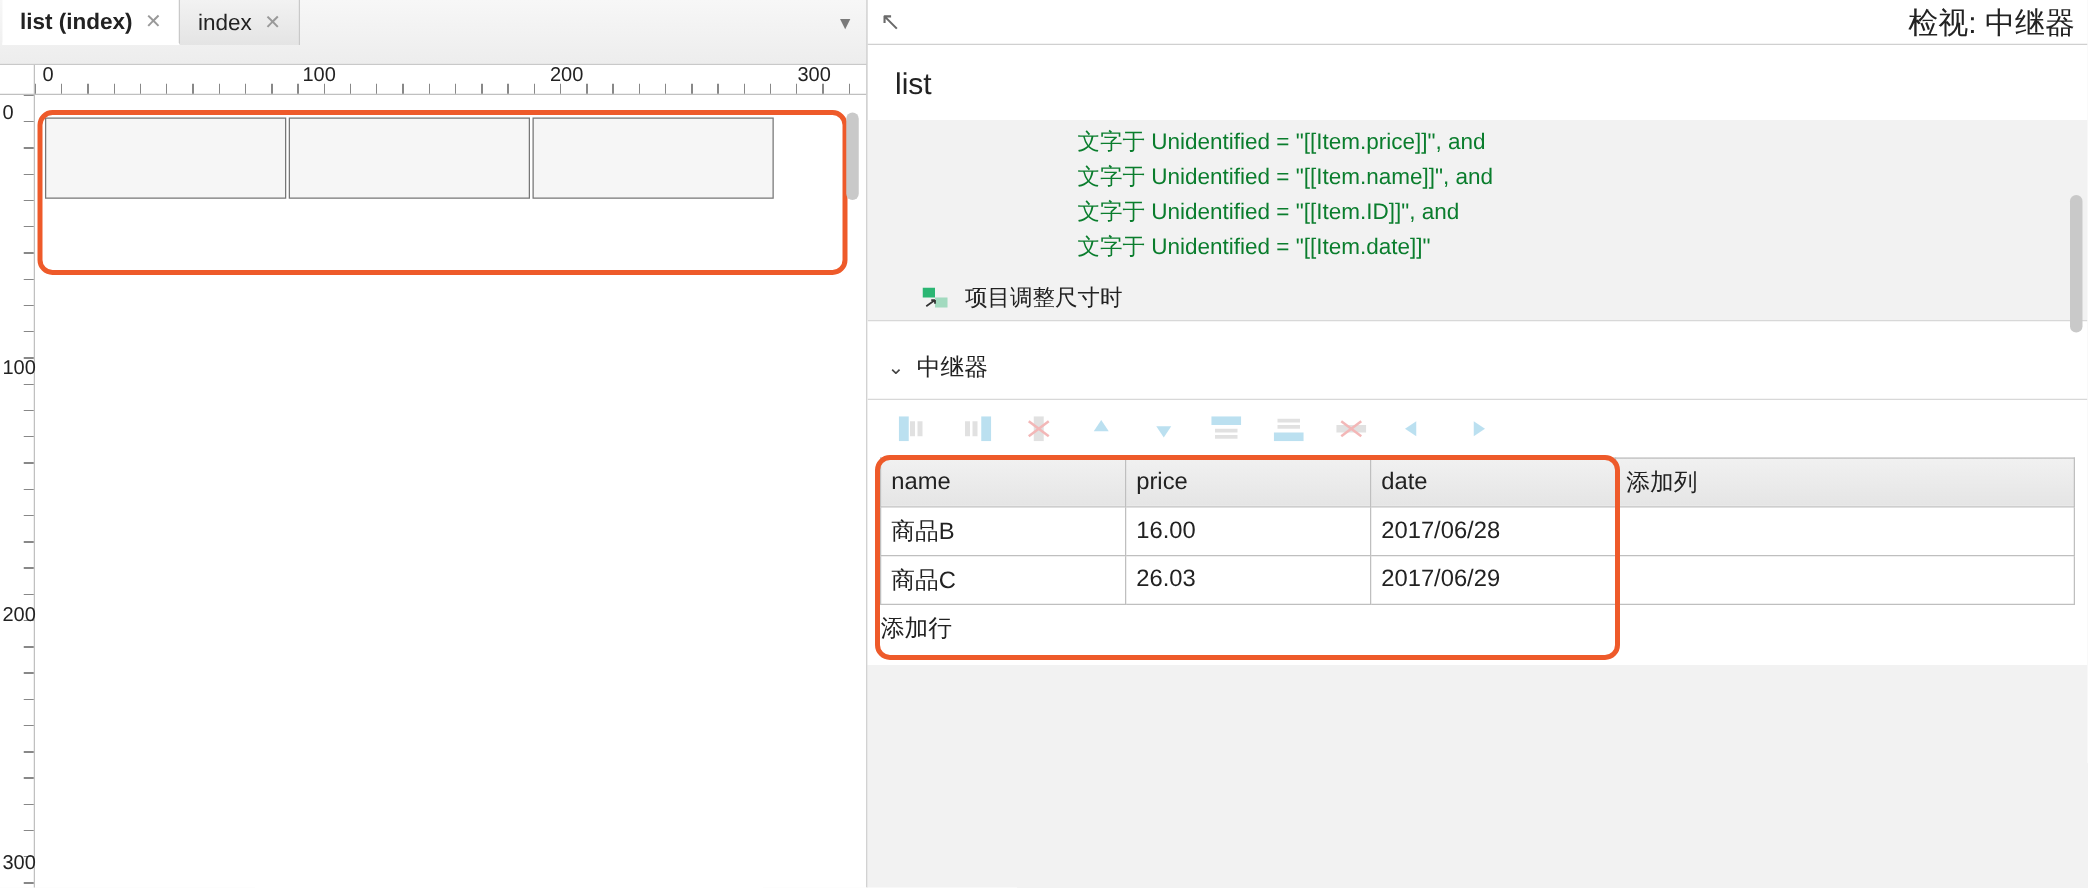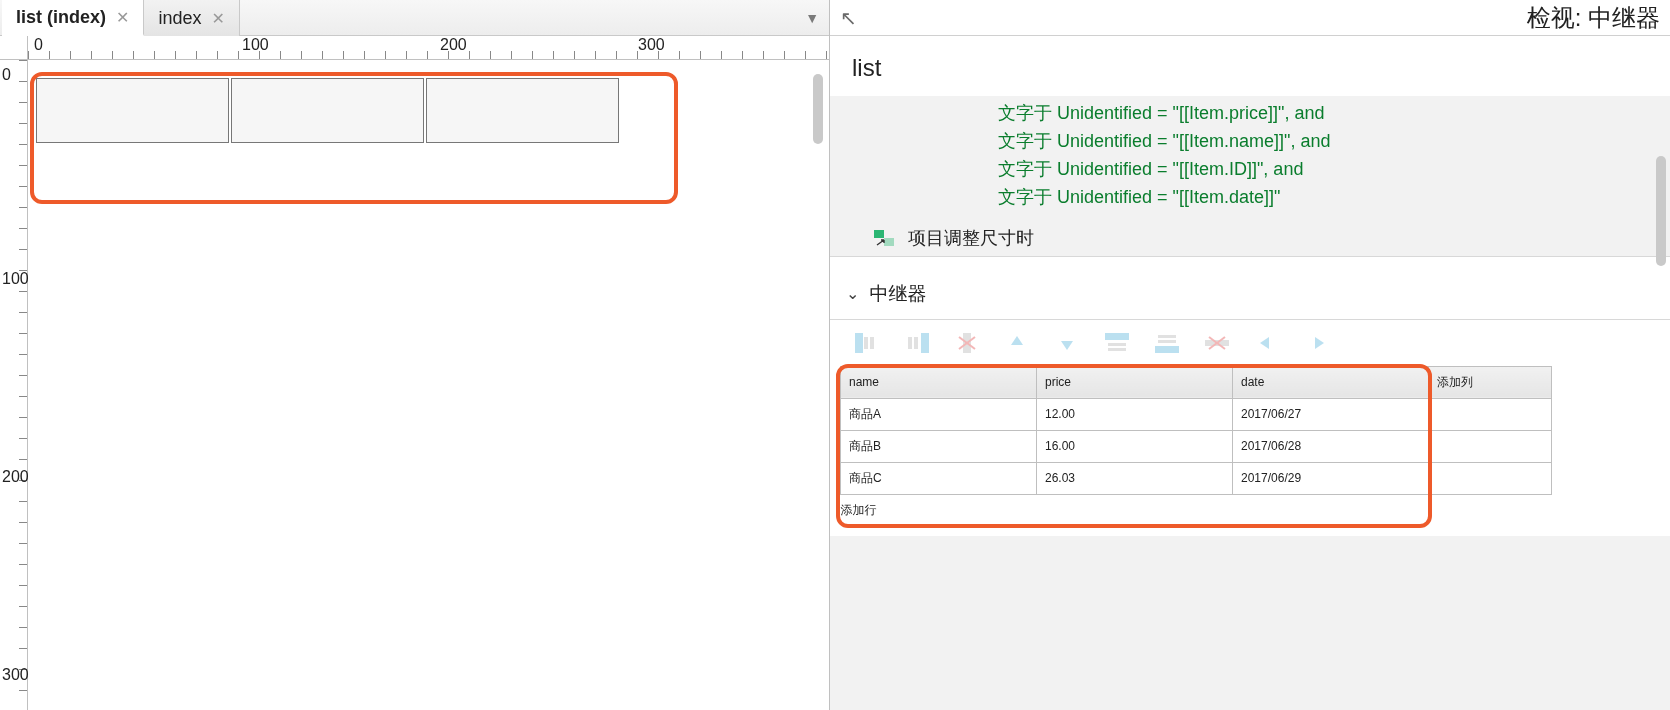--- a/index.html
+++ b/index.html
@@ -18,21 +18,21 @@
     .left-pane {
       width: 830px;
       height: 100%;
       position: relative;
       background: #fff;
       border-right: 1px solid #c0c0c0;
     }
 
     
     .tab-bar {
-      height: 36px;
+      height: 52px;
       display: flex;
       align-items: stretch;
       background: linear-gradient(#f7f7f7, #ededed);
       border-bottom: 1px solid #c9c9c9;
       padding-left: 2px;
       position: relative;
     }
     .tab {
       display: flex;
       align-items: center;
@@ -253,22 +253,22 @@
       top: -2px;
       width: 596px;
       height: 164px;
       border: 4px solid #ee5a2a;
       border-radius: 12px;
       pointer-events:none;
       z-index:3;
     }
     table.rep-table {
       border-collapse: collapse;
-      width: 712px;
-      font-size: 12px;
+      width: 956px;
+      font-size: 19px;
     }
     table.rep-table th, table.rep-table td {
       text-align:left;
       padding: 6px 8px;
       border:1px solid #bfbfbf;
       height:32px;
     }
     table.rep-table th {
       background: linear-gradient(#f1f1f1, #e5e5e5);
       font-weight:400;
@@ -443,26 +443,20 @@
         <table class="rep-table">
           <thead>
             <tr>
               <th style="width:196px">name</th>
               <th style="width:196px">price</th>
               <th style="width:196px">date</th>
               <th class="addcol-th">添加列</th>
             </tr>
           </thead>
           <tbody>
-            <tr>
-              <td>商品A</td>
-              <td>12.00</td>
-              <td>2017/06/27</td>
-              <td></td>
-            </tr>
             <tr>
               <td>商品B</td>
               <td>16.00</td>
               <td>2017/06/28</td>
               <td></td>
             </tr>
             <tr>
               <td>商品C</td>
               <td>26.03</td>
               <td>2017/06/29</td>

